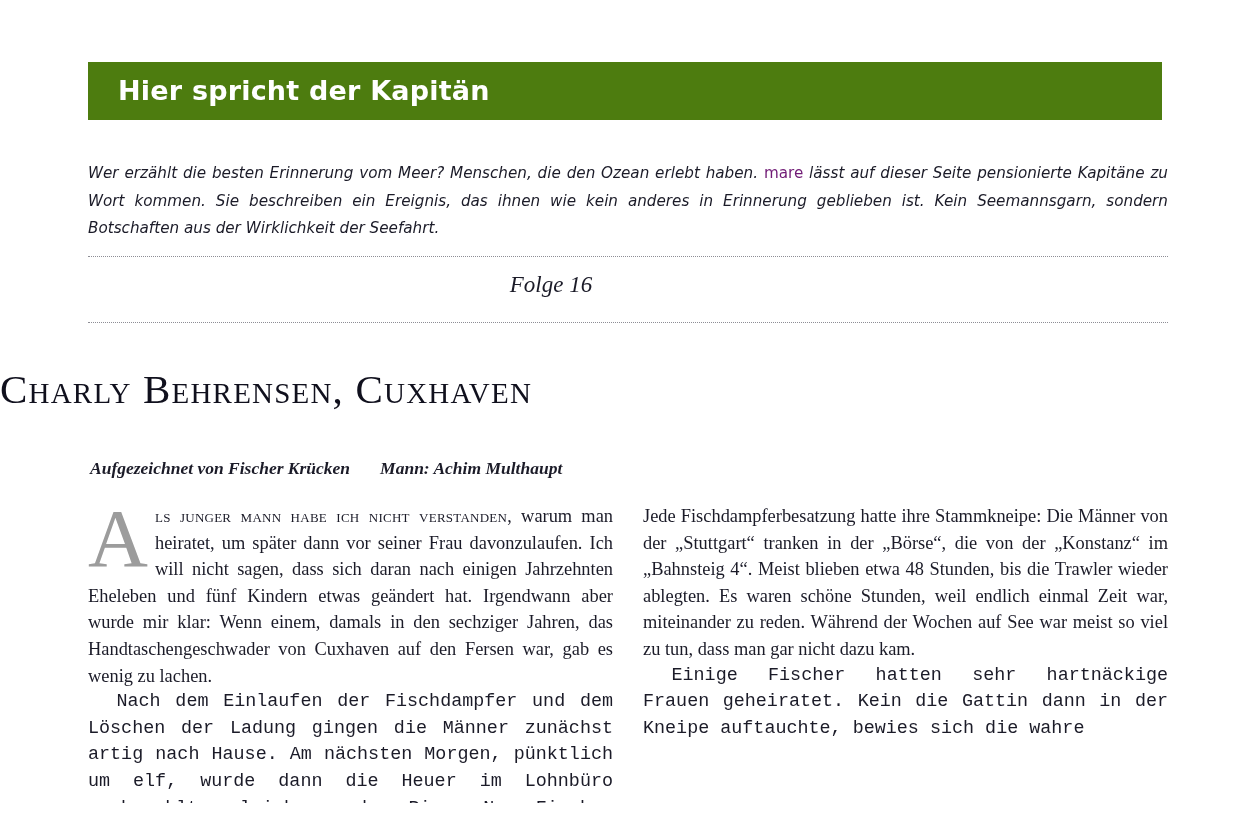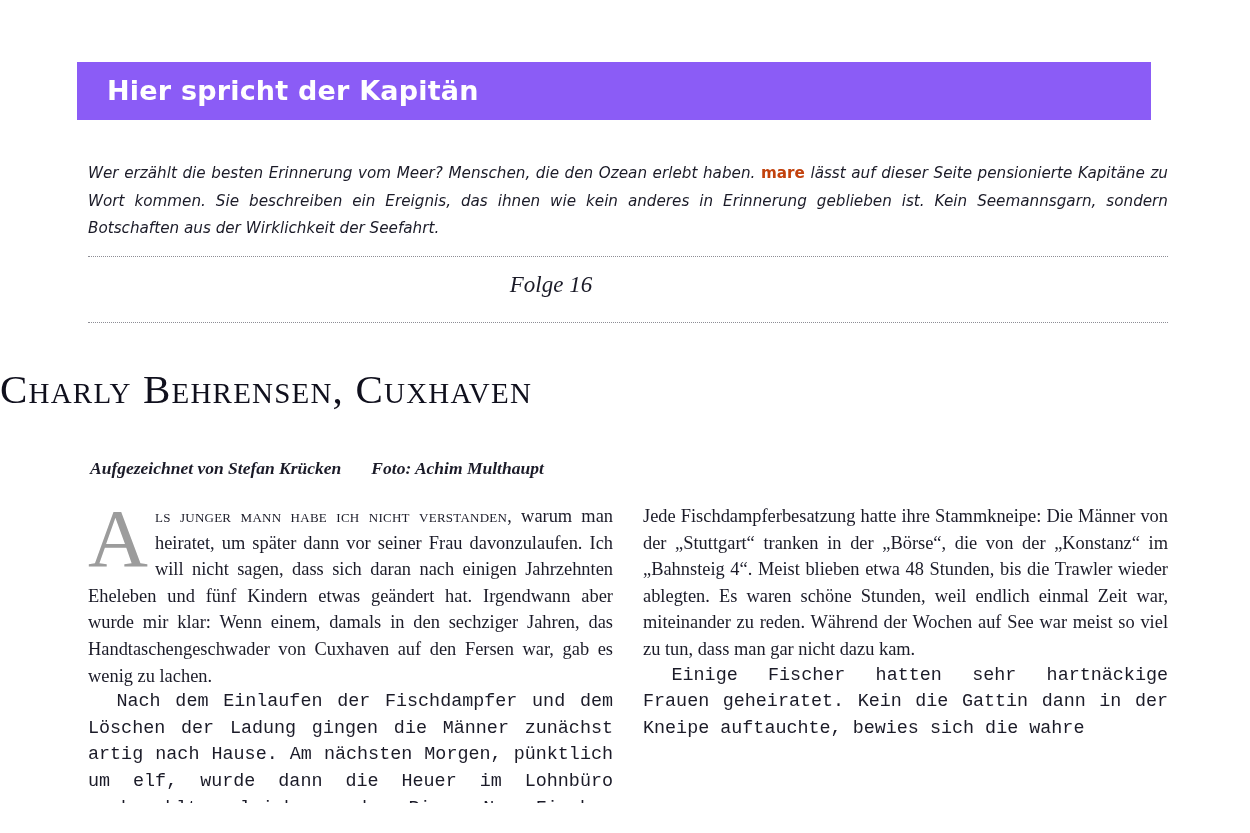--- a/index.html
+++ b/index.html
@@ -19,25 +19,25 @@
   .page {
     position: absolute;
     left: 0; top: 0;
     width: 1250px;
     height: 833px;
   }
 
   
   .section-bar {
     position: absolute;
-    left: 77px;
+    left: 88px;
     top: 62px;
     width: 1074px;
     height: 58px;
-    background: #8b5cf6;
+    background: #4d7c0f;
     box-sizing: border-box;
   }
   .section-bar-title {
     position: absolute;
     left: 30px;
     top: 50%;
     transform: translateY(-52%);
     color: #ffffff;
     font-family: "DejaVu Sans", "Liberation Sans", sans-serif;
     font-weight: bold;
@@ -53,22 +53,22 @@
     top: 160px;
     width: 1080px;
     font-family: "DejaVu Sans", "Liberation Sans", sans-serif;
     font-style: italic;
     font-size: 15.2px;
     line-height: 27.5px;
     text-align: justify;
     color: #1b1b28;
   }
   .intro .brand {
-    color: #c2410c;
-    font-weight: bold;
+    color: #701a75;
+    font-weight: normal;
     font-style: normal;
     font-family: "DejaVu Sans", "Liberation Sans", sans-serif;
   }
 
   
   .rule {
     position: absolute;
     left: 88px;
     width: 1080px;
     height: 0;
@@ -176,21 +176,21 @@
     <span>Wer erzählt die besten Erinnerung vom Meer? Menschen, die den Ozean erlebt haben. </span><span class="brand">mare</span><span> lässt auf dieser Seite pensionierte Kapitäne zu Wort kommen. Sie beschreiben ein Ereignis, das ihnen wie kein anderes in Erinnerung geblieben ist. Kein Seemannsgarn, sondern Botschaften aus der Wirklichkeit der Seefahrt.</span>
   </div>
 
   <div class="rule rule-top"></div>
   <div class="folge">Folge 16</div>
   <div class="rule rule-bottom"></div>
 
   <div class="headline">Charly Behrensen, Cuxhaven</div>
 
   <div class="byline">
-    <span>Aufgezeichnet von Stefan Krücken</span><span class="credit-photo">Foto: Achim Multhaupt</span>
+    <span>Aufgezeichnet von Fischer Krücken</span><span class="credit-photo">Mann: Achim Multhaupt</span>
   </div>
 
   <div class="col col-left">
     <p>
       <span class="dropcap">A</span><span class="lead-caps">ls junger Mann habe ich nicht verstanden,</span><span> warum man heiratet, um später dann vor seiner Frau davonzulaufen. Ich will nicht sagen, dass sich daran nach einigen Jahrzehnten Eheleben und fünf Kindern etwas geändert hat. Irgendwann aber wurde mir klar: Wenn einem, damals in den sechziger Jahren, das Handtaschengeschwader von Cuxhaven auf den Fersen war, gab es wenig zu lachen.</span>
     </p>
     <p>
       <span>Nach dem Einlaufen der Fischdampfer und dem Löschen der Ladung gingen die Männer zunächst artig nach Hause. Am nächsten Morgen, pünktlich um elf, wurde dann die Heuer im Lohnbüro ausbezahlt, gleich an der Pier. Nur Fischer hatten Zutritt zu</span>
     </p>
   </div>

